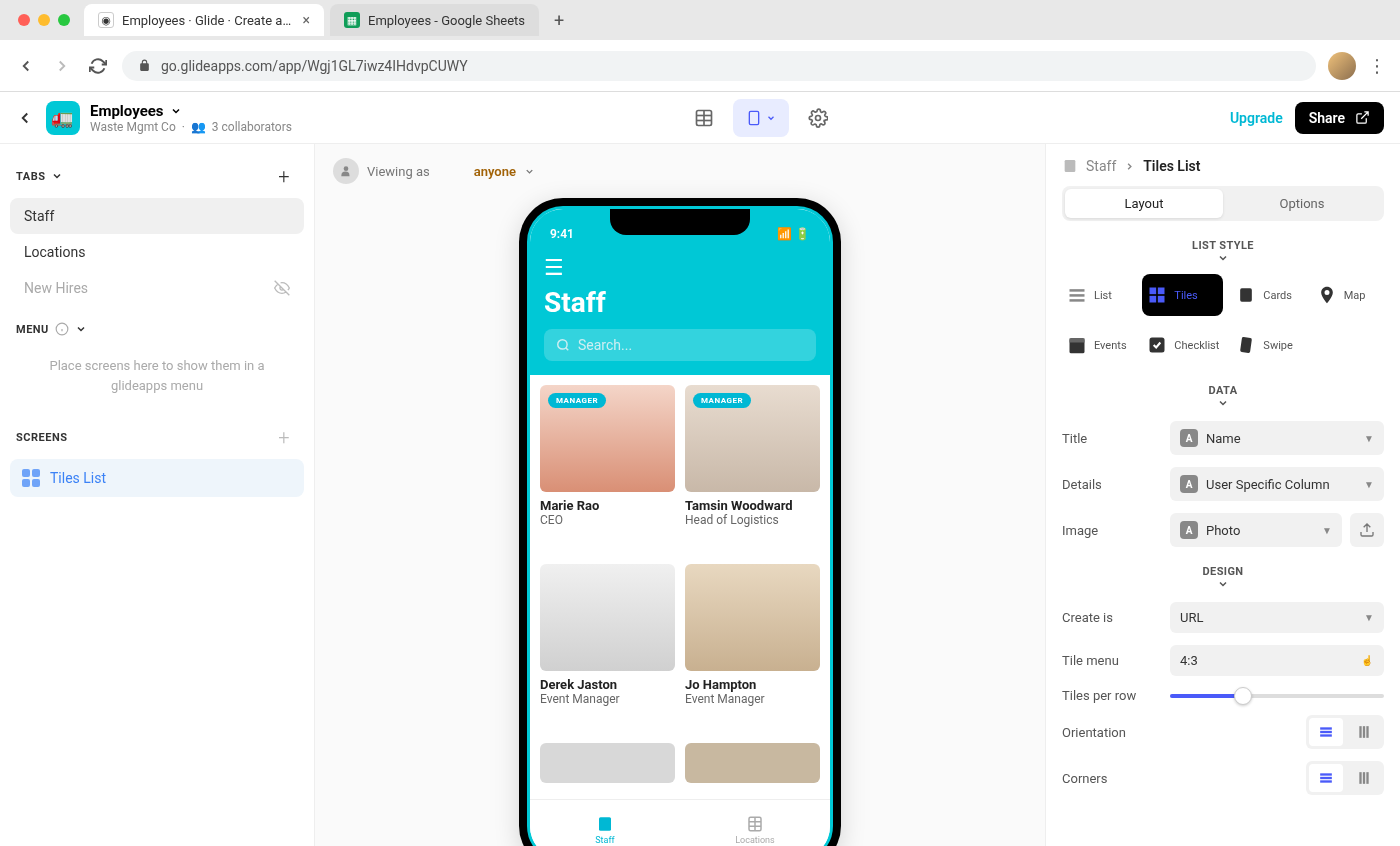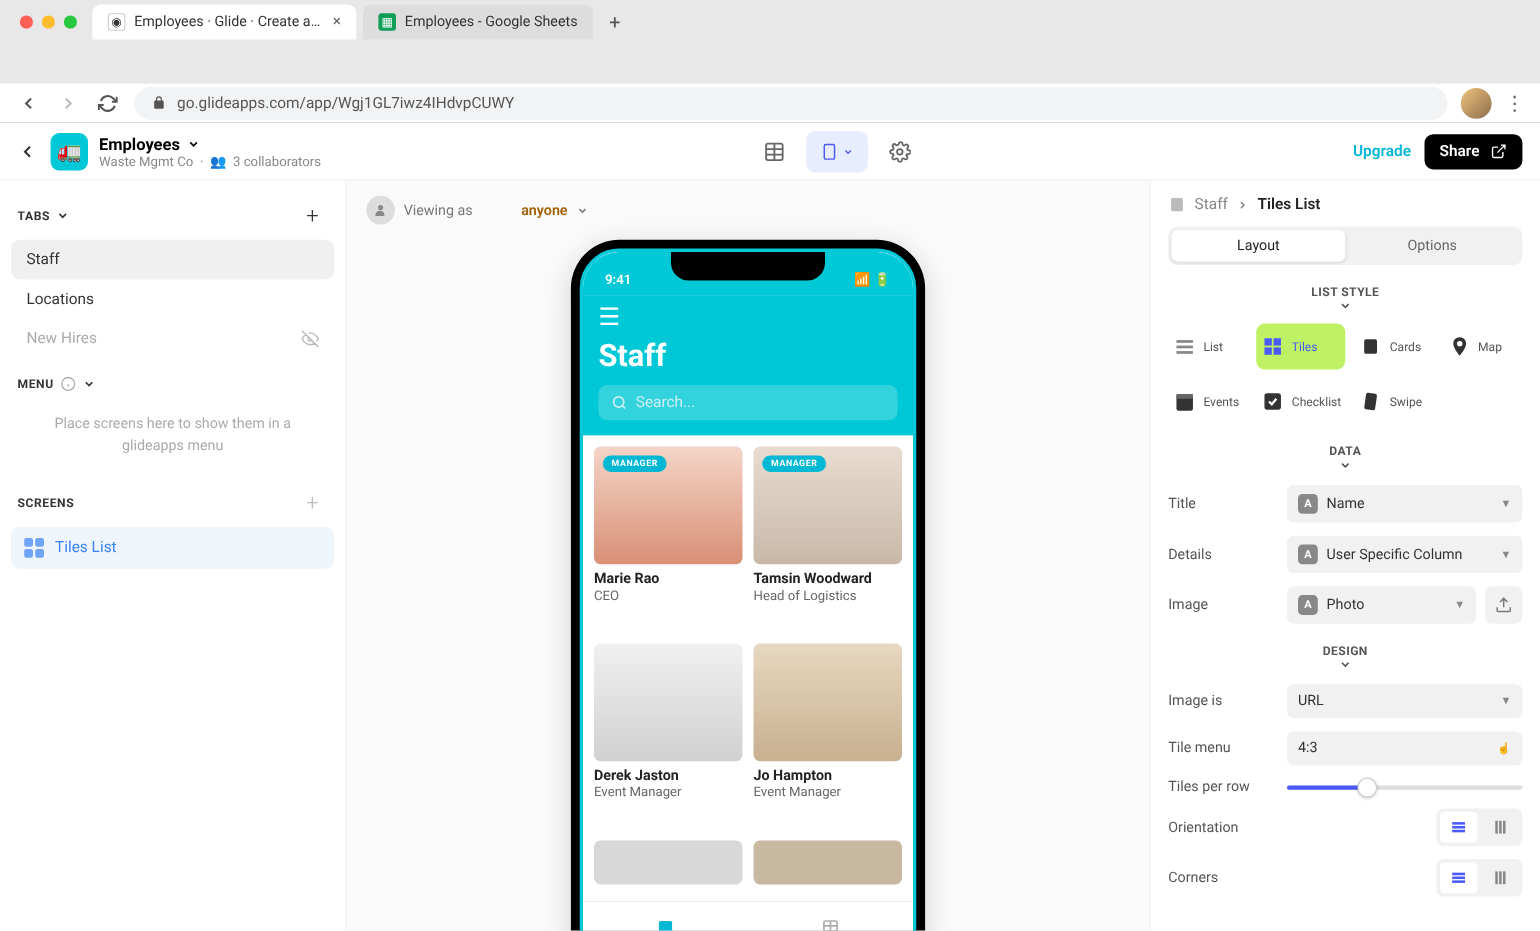--- a/index.html
+++ b/index.html
@@ -13,21 +13,21 @@
 .tl-red { background: #ff5f57; }
 .tl-yellow { background: #febc2e; }
 .tl-green { background: #28c840; }
 .browser-tab { display: flex; align-items: center; gap: 8px; padding: 8px 14px; background: #fff; border-radius: 8px 8px 0 0; font-size: 13px; color: #333; max-width: 240px; }
 .browser-tab.inactive { background: #ddd; }
 .browser-tab .favicon { width: 16px; height: 16px; border-radius: 3px; display: flex; align-items: center; justify-content: center; font-size: 11px; }
 .browser-tab .tab-title { white-space: nowrap; overflow: hidden; text-overflow: ellipsis; flex: 1; }
 .browser-tab .tab-close { color: #666; font-size: 14px; }
 .new-tab-btn { width: 28px; height: 28px; display: flex; align-items: center; justify-content: center; color: #555; font-size: 18px; }
 
-.toolbar { display: flex; align-items: center; height: 36px; padding: 0 14px; gap: 12px; background: #fff; border-bottom: 1px solid #ddd; margin-top: 36px; }
+.toolbar { display: flex; align-items: center; height: 52px; padding: 0 14px; gap: 12px; background: #fff; border-bottom: 1px solid #ddd; }
 .nav-btn { width: 24px; height: 24px; display: flex; align-items: center; justify-content: center; color: #555; }
 .nav-btn.disabled { color: #bbb; }
 .address-bar { flex: 1; display: flex; align-items: center; gap: 10px; background: #f1f3f4; border-radius: 18px; padding: 7px 16px; font-size: 14px; color: #555; }
 .lock-icon { color: #555; }
 .avatar { width: 28px; height: 28px; border-radius: 50%; background: linear-gradient(135deg, #f0c27b, #8b6e4e); }
 .kebab { color: #555; font-size: 18px; }
 
 
 .app-header { display: flex; align-items: center; height: 52px; padding: 0 16px; background: #fff; border-bottom: 1px solid #eee; }
 .app-header .back { color: #333; margin-right: 12px; }
@@ -86,21 +86,21 @@
 
 .sidebar-right { width: 355px; background: #fff; border-left: 1px solid #eee; padding: 14px 16px; overflow-y: auto; }
 .breadcrumb { display: flex; align-items: center; gap: 8px; font-size: 14px; color: #888; }
 .breadcrumb .current { color: #222; font-weight: 600; }
 .seg-control { display: flex; background: #f1f1f1; border-radius: 8px; padding: 3px; margin-top: 12px; }
 .seg-control .seg { flex: 1; text-align: center; padding: 7px; font-size: 13px; border-radius: 6px; color: #666; }
 .seg-control .seg.active { background: #fff; color: #222; box-shadow: 0 1px 3px rgba(0,0,0,0.1); }
 .panel-section-title { font-size: 11px; font-weight: 700; color: #555; letter-spacing: 0.4px; margin-top: 18px; display: flex; justify-content: space-between; align-items: center; flex-direction: column; }
 .style-grid { display: grid; grid-template-columns: repeat(4, 1fr); gap: 8px; margin-top: 10px; }
 .style-opt { display: flex; flex-direction: row; align-items: center; gap: 6px; padding: 10px 4px; border-radius: 8px; font-size: 11px; color: #555; }
-.style-opt.active { background: #bef264; color: #4a5af9; }
+.style-opt.active { background: #000000; color: #4a5af9; }
 .style-opt .ico { width: 22px; height: 22px; display: flex; align-items: center; justify-content: center; }
 .prop-row { display: flex; align-items: center; margin-top: 12px; gap: 8px; }
 .prop-row .plabel { width: 100px; font-size: 13px; color: #555; }
 .select-box { flex: 1; background: #f1f1f1; border-radius: 6px; padding: 8px 10px; font-size: 13px; color: #333; display: flex; align-items: center; gap: 8px; position: relative; }
 .select-box .caret { margin-left: auto; color: #888; font-size: 10px; }
 .type-badge { width: 18px; height: 18px; background: #888; color: #fff; border-radius: 4px; display: flex; align-items: center; justify-content: center; font-size: 10px; font-weight: 700; }
 .upload-btn { width: 34px; height: 34px; background: #f1f1f1; border-radius: 6px; display: flex; align-items: center; justify-content: center; color: #777; }
 .slider-track { flex: 1; height: 4px; background: #ddd; border-radius: 2px; position: relative; }
 .slider-fill { position: absolute; left: 0; top: 0; height: 100%; background: #4a5af9; border-radius: 2px; width: 34%; }
 .slider-thumb { position: absolute; top: 50%; left: 34%; transform: translate(-50%, -50%); width: 18px; height: 18px; background: #fff; border: 1px solid #ccc; border-radius: 50%; box-shadow: 0 1px 3px rgba(0,0,0,0.2); }
@@ -487,21 +487,21 @@
       </div>
     </div>
 
     <div class="panel-section-title">
       <span>DESIGN</span>
       <svg width="12" height="12" viewBox="0 0 24 24" fill="none" stroke="currentColor" stroke-width="3">
           <polyline points="6 9 12 15 18 9"></polyline>
         </svg>
     </div>
     <div class="prop-row">
-      <div class="plabel">Image is</div>
+      <div class="plabel">Create is</div>
       <div class="select-box">
           <span>URL</span>
           <span class="caret">▼</span>
         </div>
     </div>
     <div class="prop-row">
       <div class="plabel">Tile menu</div>
       <div class="select-box">
           <span>4:3</span>
           <span class="caret">☝</span>

